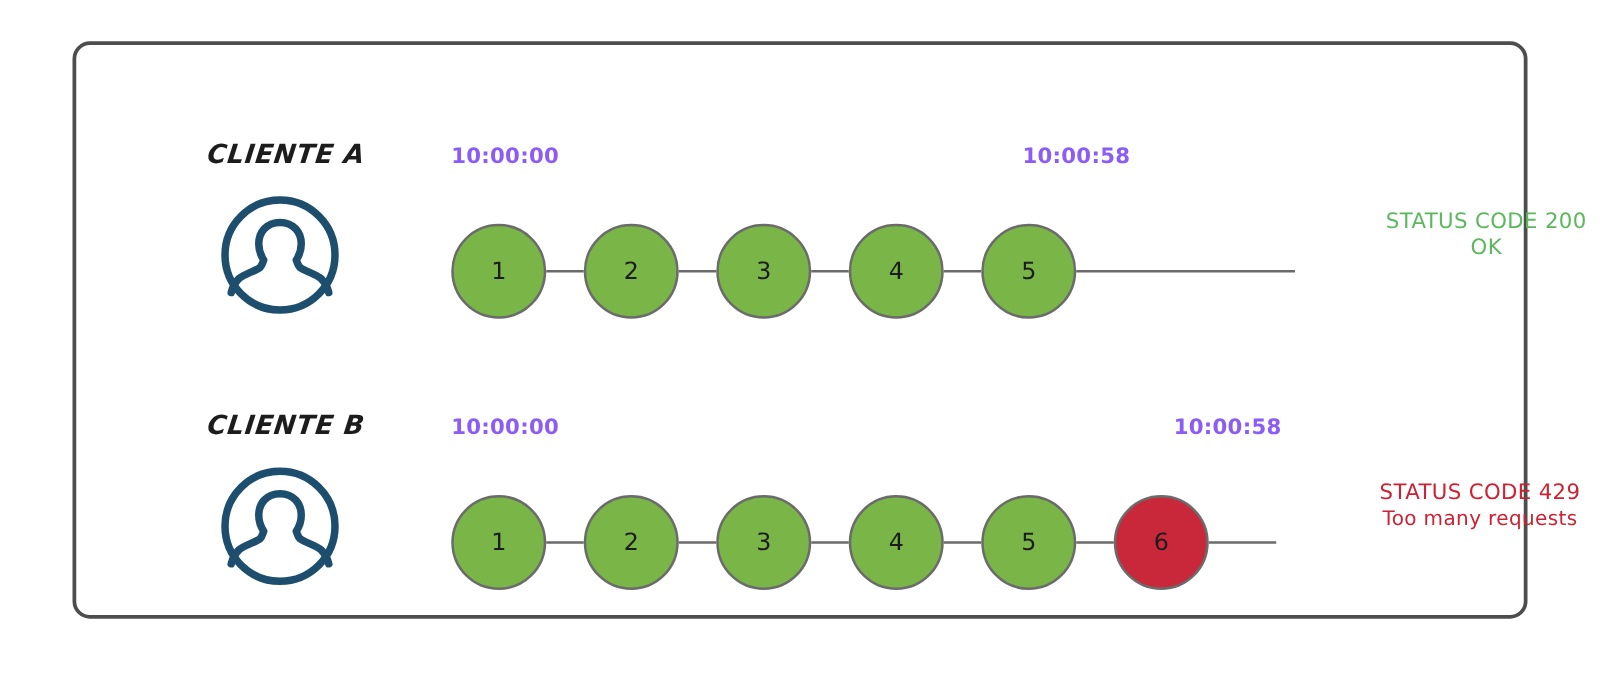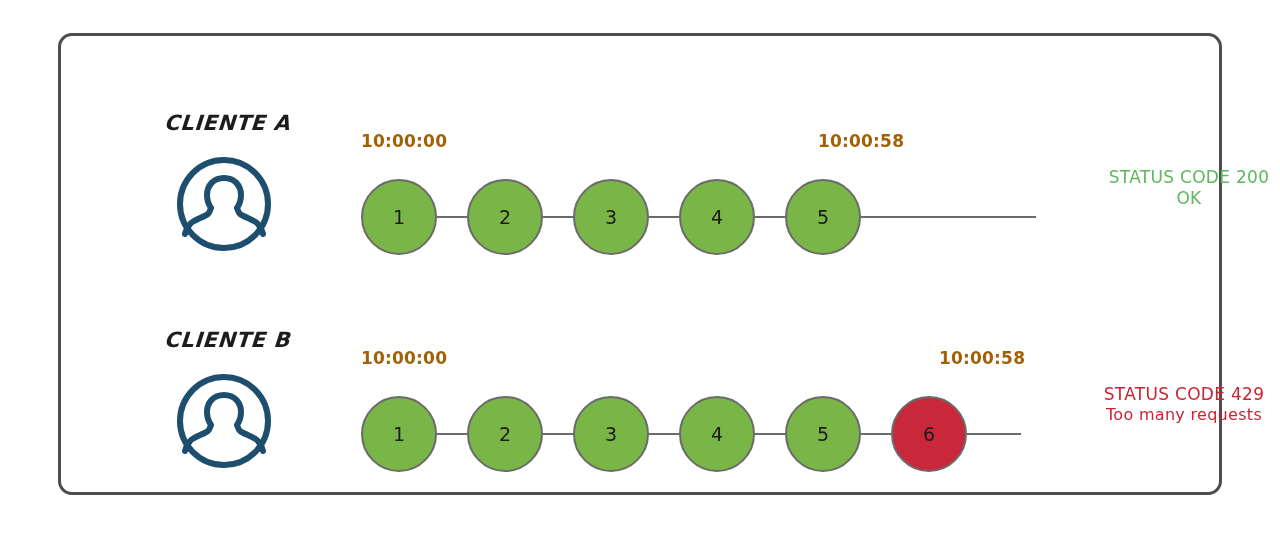--- a/index.html
+++ b/index.html
@@ -65,25 +65,25 @@
     position: absolute;
     left: 113px;
     top: 43px;
     width: 100px;
     height: 100px;
   }
 
   
   .timestamp {
     position: absolute;
-    top: 20px;
+    top: 4px;
     font-family: "DejaVu Sans", sans-serif;
     font-size: 17px;
     font-weight: bold;
-    color: #a16207;
+    color: #8b5cf6;
     white-space: nowrap;
     letter-spacing: 0.2px;
   }
   .ts-start { left: 300px; }
   .row-a .ts-end { left: 757px; }
   .row-b .ts-end { left: 878px; }
 
   
   .chain {
     position: absolute;

